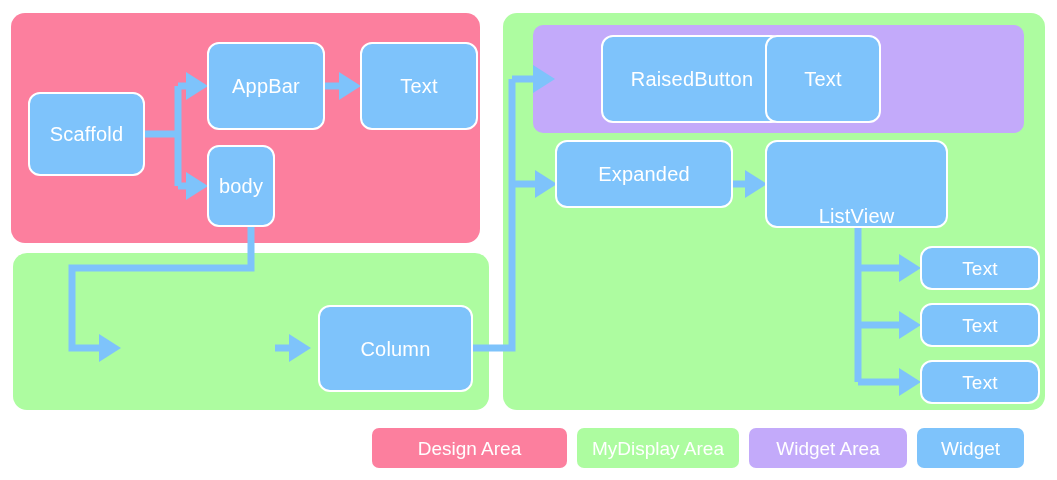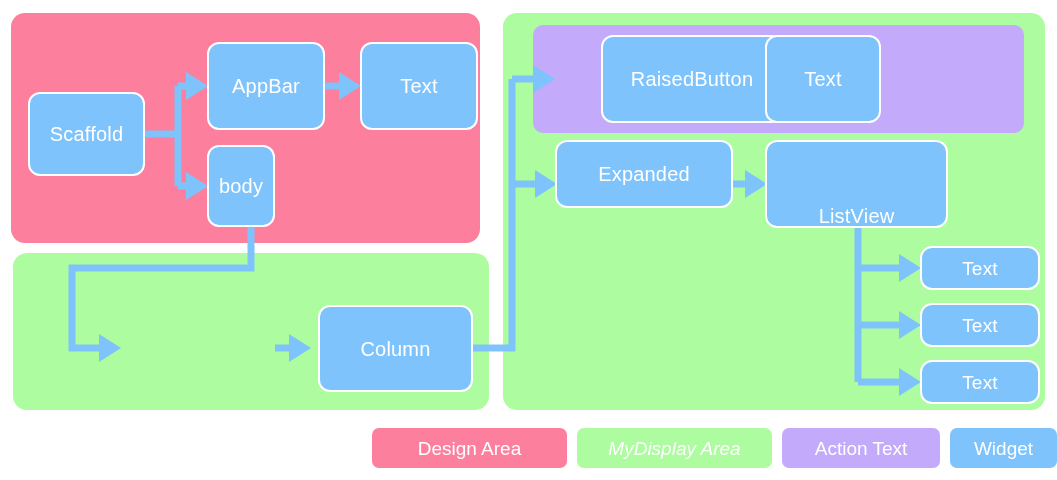--- a/index.html
+++ b/index.html
@@ -190,24 +190,24 @@
   </div>
 
   <div class="node small" style="left:920px; top:360px; width:120px; height:44px;">
     <span>Text</span>
   </div>
 
   <div class="legend">
     <div class="legend-item lg-design" style="width:195px;">
       <span>Design Area</span>
     </div>
-    <div class="legend-item lg-display" style="width:195px;font-style:italic;">
+    <div class="legend-item lg-display" style="width:162px;">
       <span>MyDisplay Area</span>
     </div>
     <div class="legend-item lg-action" style="width:158px;">
-      <span>Action Text</span>
+      <span>Widget Area</span>
     </div>
     <div class="legend-item lg-widget" style="width:107px;">
       <span>Widget</span>
     </div>
   </div>
 
 </div>
 
 </body></html>

